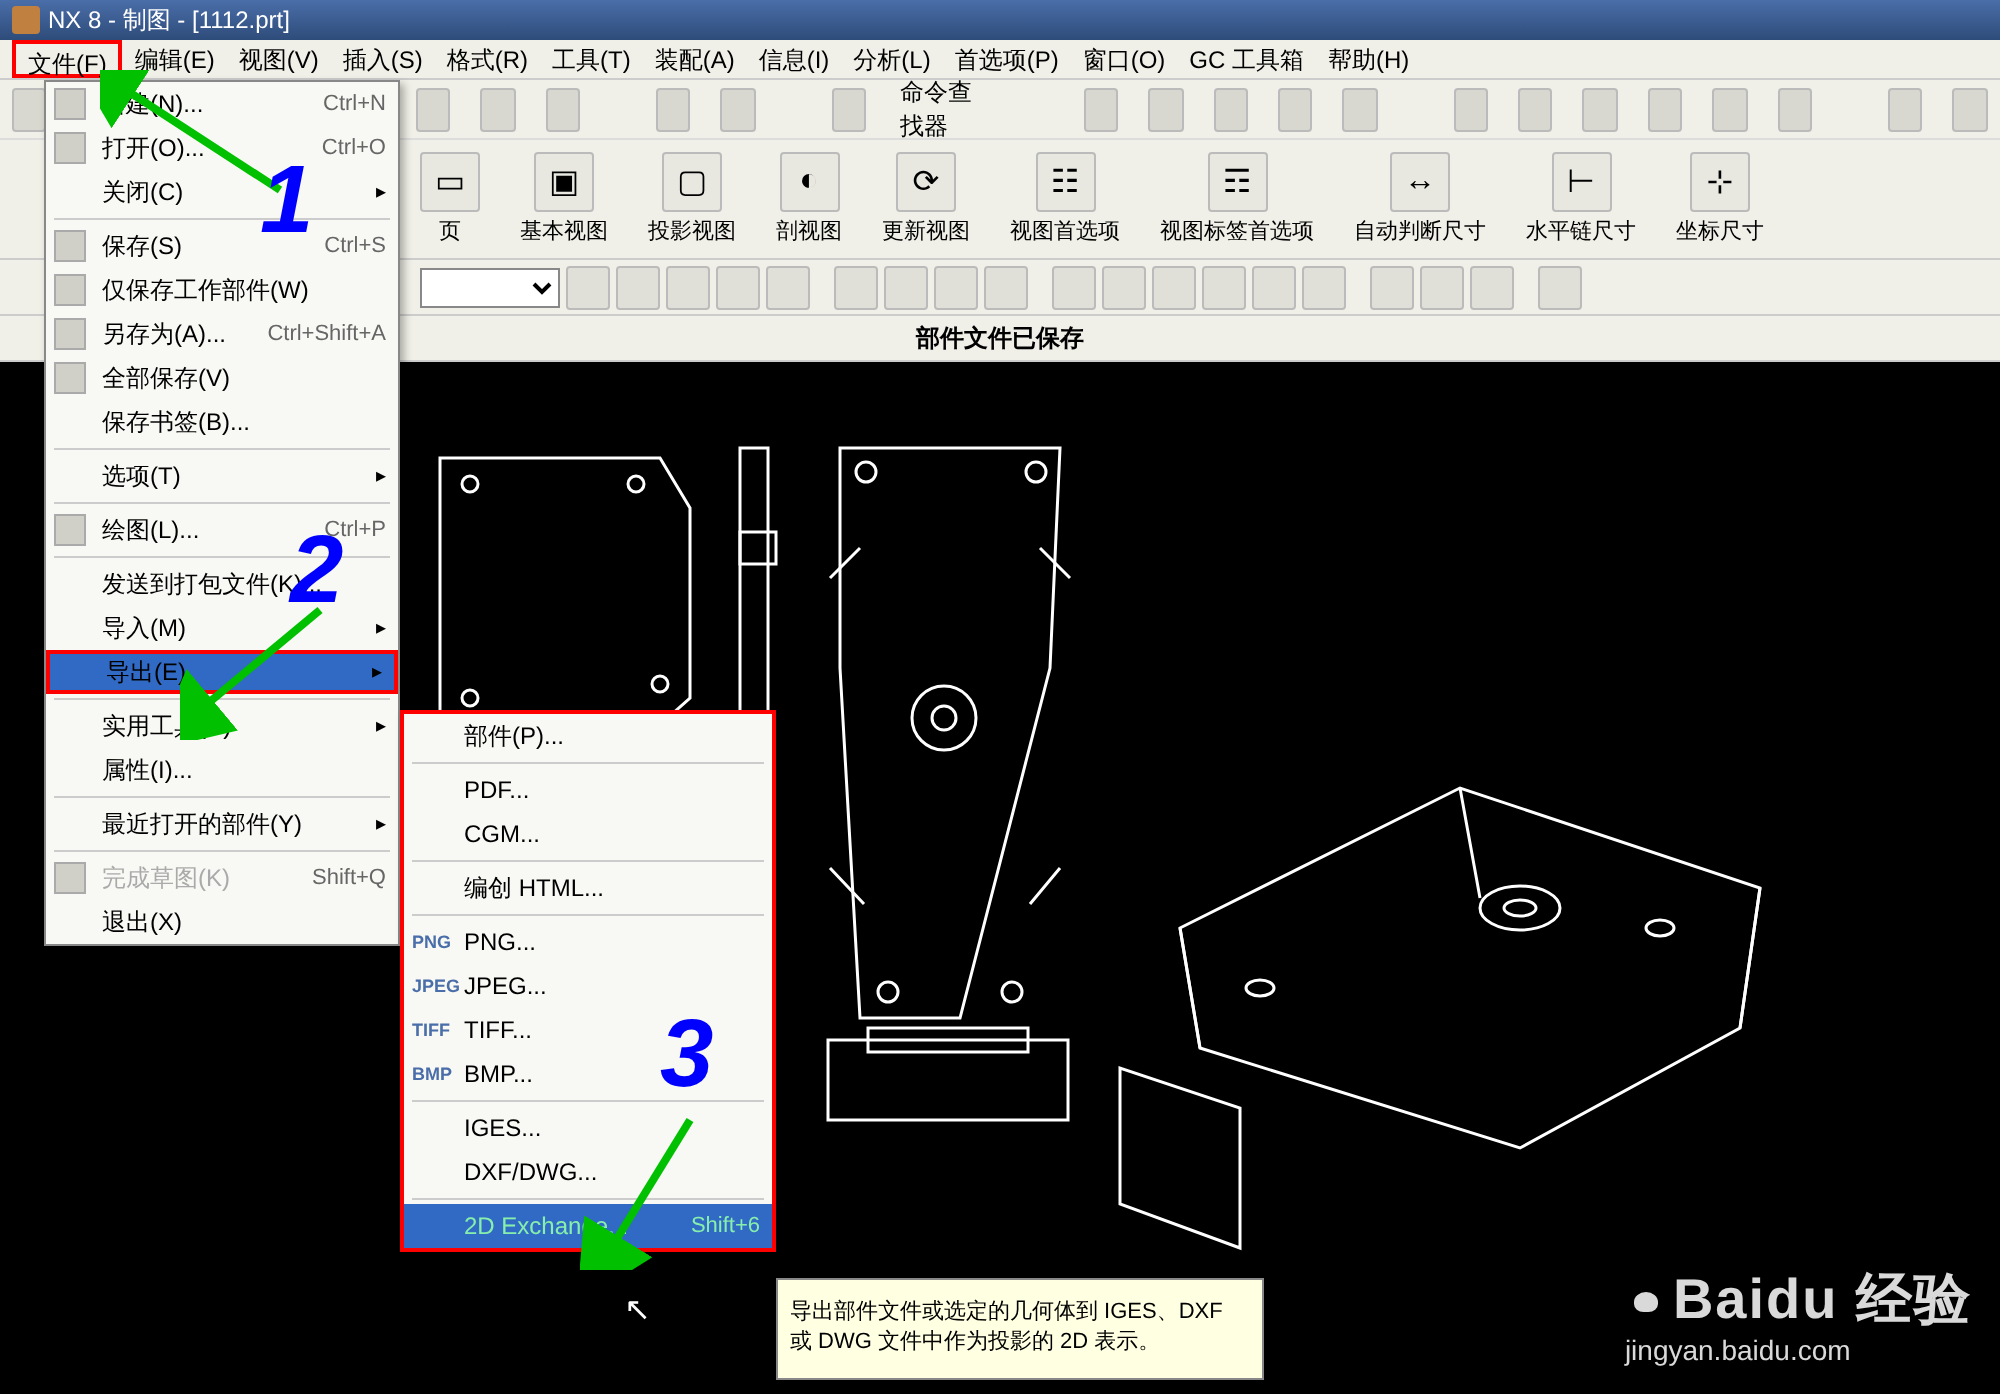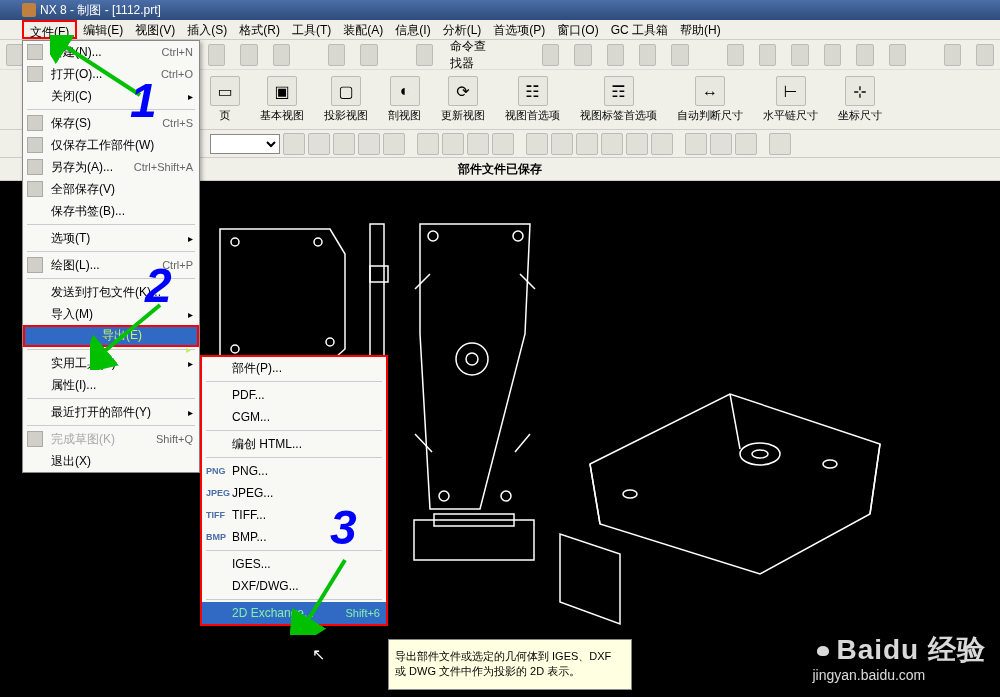--- a/index.html
+++ b/index.html
@@ -1,23 +1,23 @@
 <!DOCTYPE html>
 <html><head>
 <meta charset="utf-8">
 <style>
 * { margin: 0; padding: 0; box-sizing: border-box; font-family: "Microsoft YaHei", Arial, sans-serif; }
 body { background: #000; width: 1000px; height: 697px; overflow: hidden; position: relative; }
 
-.title-bar { height: 20px; background: linear-gradient(to bottom, #4a6ea9, #2e4c7a); color: #fff; font-size: 12px; display: flex; align-items: center; padding-left: 22px; }
+.title-bar { height: 20px; background: linear-gradient(to bottom, #4a6ea9, #2e4c7a); color: #fff; font-size: 12px; display: flex; align-items: center; padding-left: 6px; }
 .title-bar .logo { width: 14px; height: 14px; background: #c08040; margin-right: 4px; border-radius: 2px; }
 
 .menu-bar { height: 20px; background: #f0f0e8; border-bottom: 1px solid #ccc; display: flex; font-size: 12px; padding-left: 6px; }
 .menu-bar .menu-item { padding: 2px 6px; cursor: pointer; }
-.menu-bar .menu-item:first-child { border: 2px solid red; margin-left: 16px; }
+.menu-bar .menu-item:first-child { border: 2px solid red; }
 
 .toolbar-area { background: #f0f0e8; border-bottom: 1px solid #ccc; }
 .toolbar-row1 { height: 30px; display: flex; align-items: center; gap: 15px; padding: 2px 6px; border-bottom: 1px solid #ddd; }
 .toolbar-row1 .tb-icon { width: 22px; height: 22px; background: #d8d8d0; border: 1px solid #bbb; border-radius: 2px; }
 .toolbar-row1 .finder-label { font-size: 12px; margin-left: 2px; }
 
 .ribbon-row { height: 60px; display: flex; align-items: center; padding-left: 210px; gap: 20px; border-bottom: 1px solid #ccc; }
 .ribbon-item { display: flex; flex-direction: column; align-items: center; font-size: 11px; gap: 2px; }
 .ribbon-item .ri-icon { width: 30px; height: 30px; border: 1px solid #bbb; background: #e8e8e0; border-radius: 2px; display: flex; align-items: center; justify-content: center; font-size: 16px; }
 
@@ -26,21 +26,21 @@
 .toolbar-row2 .dd { width: 70px; height: 20px; background: #fff; border: 1px solid #888; font-size: 11px; }
 
 .status-msg { height: 22px; background: #f0f0e8; text-align: center; font-size: 12px; line-height: 22px; font-weight: bold; }
 
 .canvas-area { position: absolute; top: 194px; left: 0; right: 0; bottom: 0; background: #000; }
 .canvas-area svg { width: 100%; height: 100%; }
 .part-line { stroke: #fff; stroke-width: 1.5; fill: none; }
 
 .file-menu { position: absolute; top: 40px; left: 22px; width: 178px; background: #f8f8f4; border: 1px solid #888; box-shadow: 2px 2px 4px rgba(0,0,0,0.3); font-size: 12px; z-index: 10; }
 .file-menu .fm-item { display: flex; align-items: center; height: 22px; padding: 0 6px 0 28px; position: relative; cursor: pointer; }
-.file-menu .fm-item.hl { background: #316ac5; color: #bef264; border: 2px solid red; height: 22px; flex-direction: column; }
+.file-menu .fm-item.hl { background: #316ac5; color: #000000; border: 2px solid red; height: 22px; }
 .file-menu .fm-item .fm-icon { position: absolute; left: 4px; width: 16px; height: 16px; background: #d0d0c8; border: 1px solid #aaa; }
 .file-menu .fm-item .fm-short { margin-left: auto; font-size: 11px; color: #666; }
 .file-menu .fm-item .fm-arrow { margin-left: auto; font-size: 10px; }
 .file-menu .fm-item.disabled { color: #aaa; }
 .file-menu .fm-sep { height: 1px; background: #ccc; margin: 2px 4px; }
 
 .submenu { position: absolute; top: 355px; left: 200px; width: 188px; background: #f8f8f4; border: 2px solid red; box-shadow: 2px 2px 4px rgba(0,0,0,0.3); font-size: 12px; z-index: 11; }
 .submenu .sm-item { display: flex; align-items: center; height: 22px; padding: 0 6px 0 30px; position: relative; cursor: pointer; }
 .submenu .sm-item.hl { background: #316ac5; color: #86efac; }
 .submenu .sm-item .sm-icon { position: absolute; left: 4px; width: 18px; height: 14px; font-size: 9px; font-weight: bold; color: #4a6ea9; display: flex; align-items: center; }

